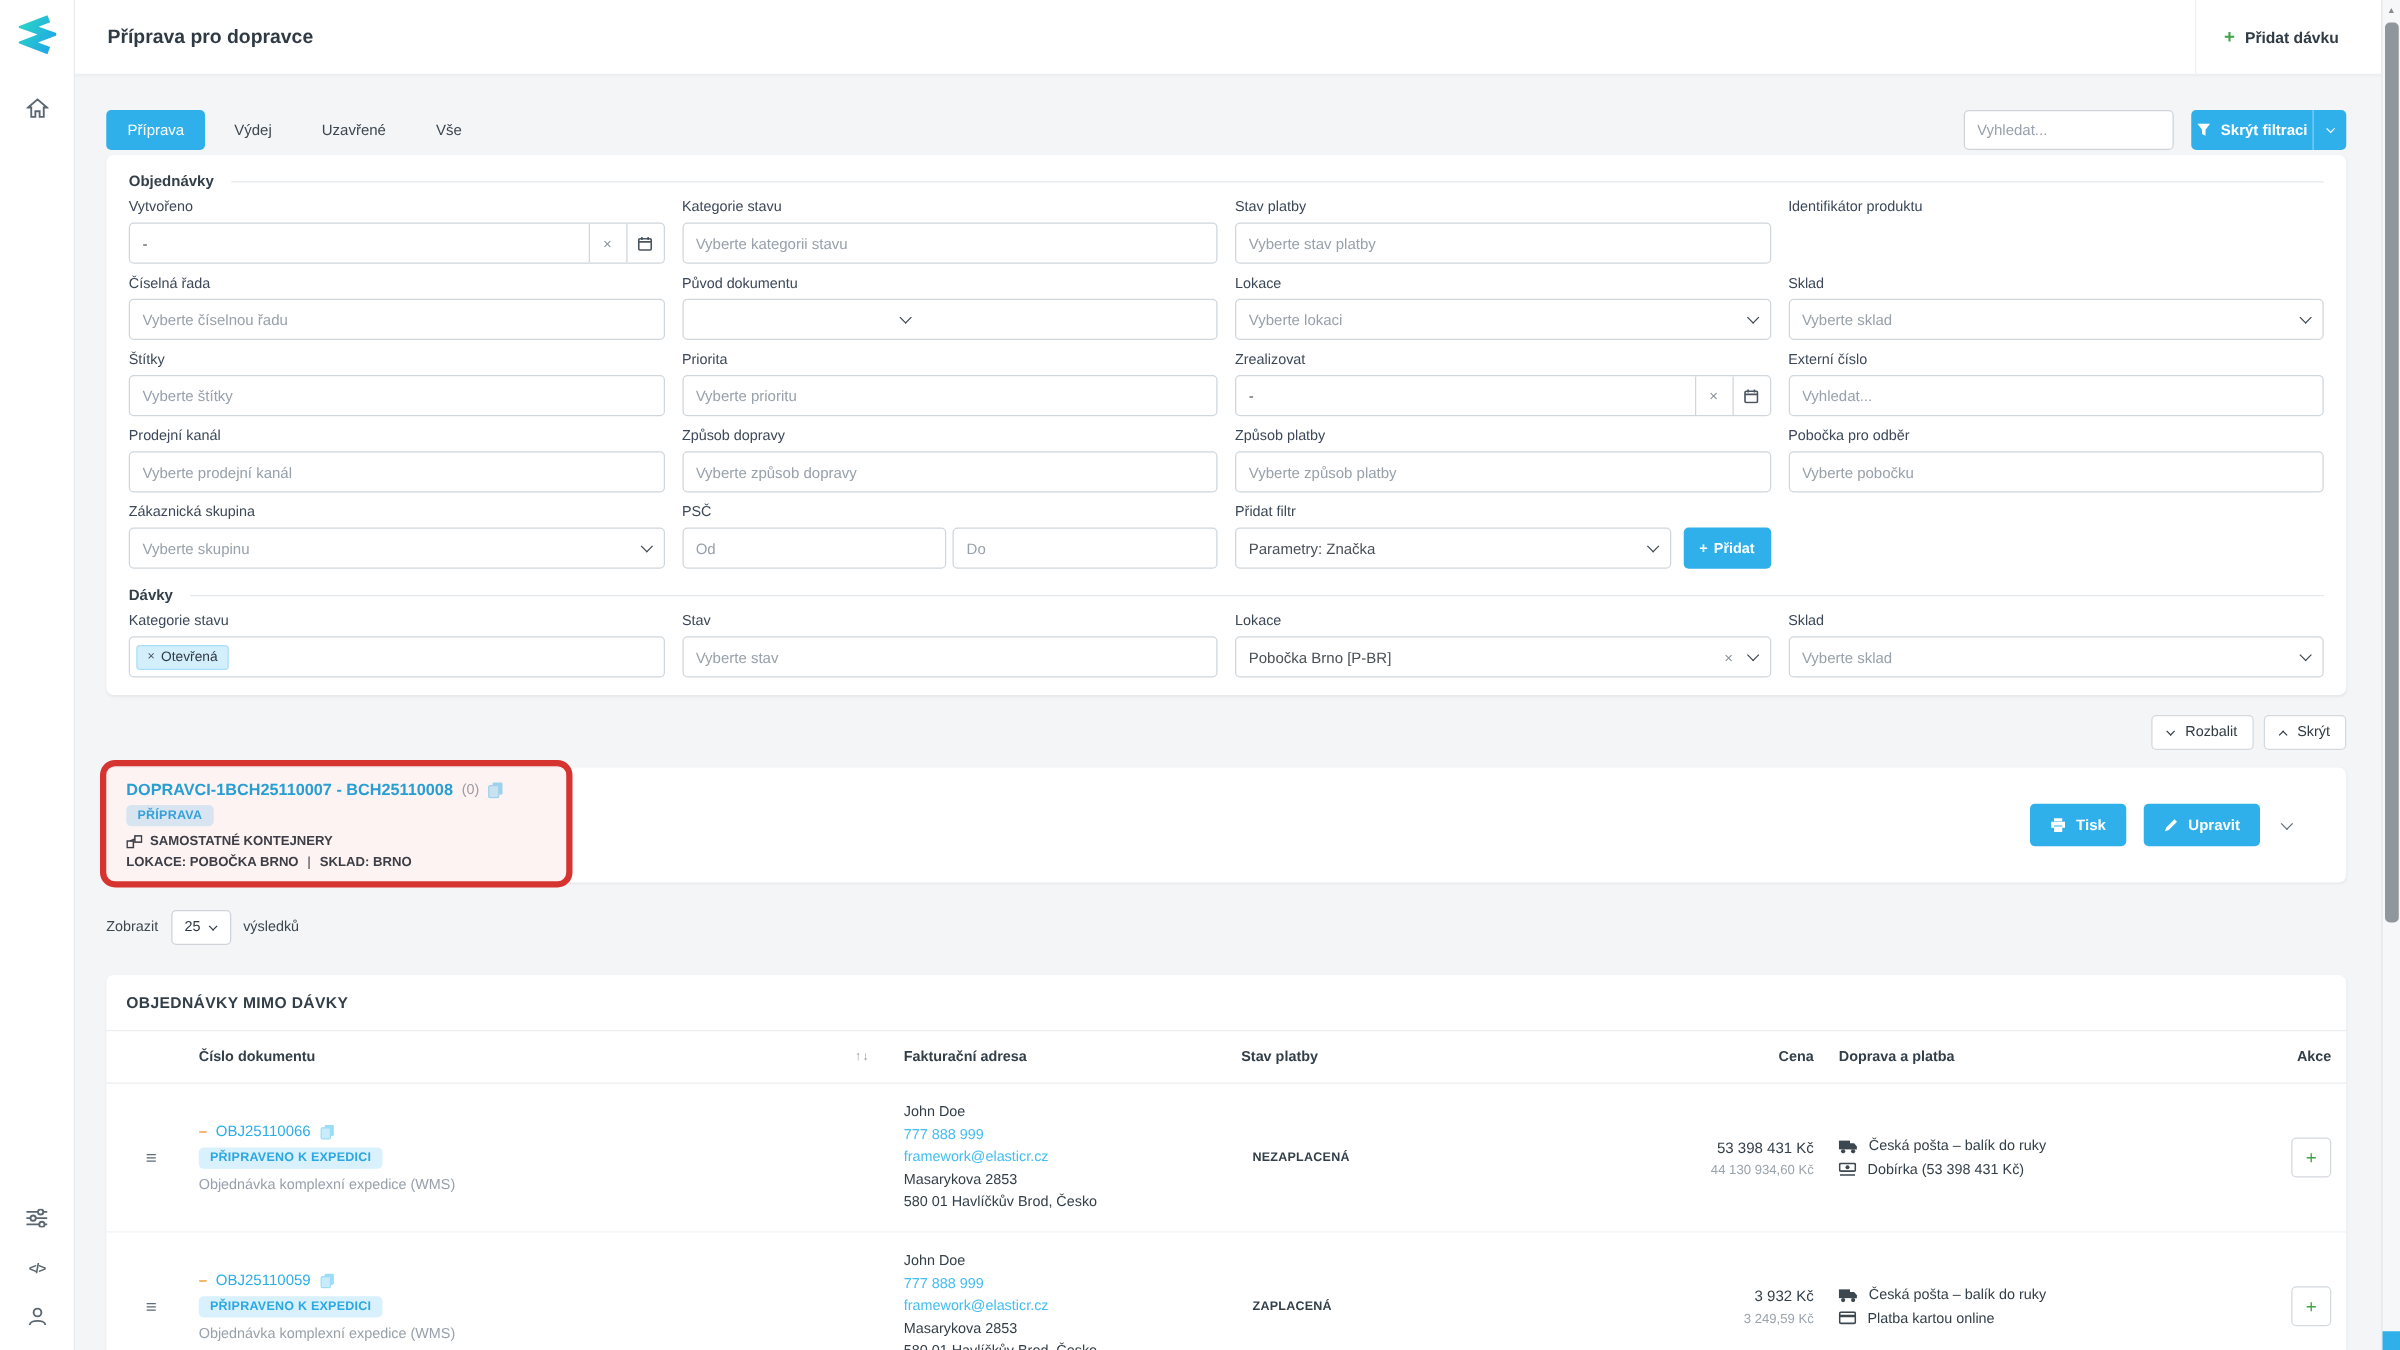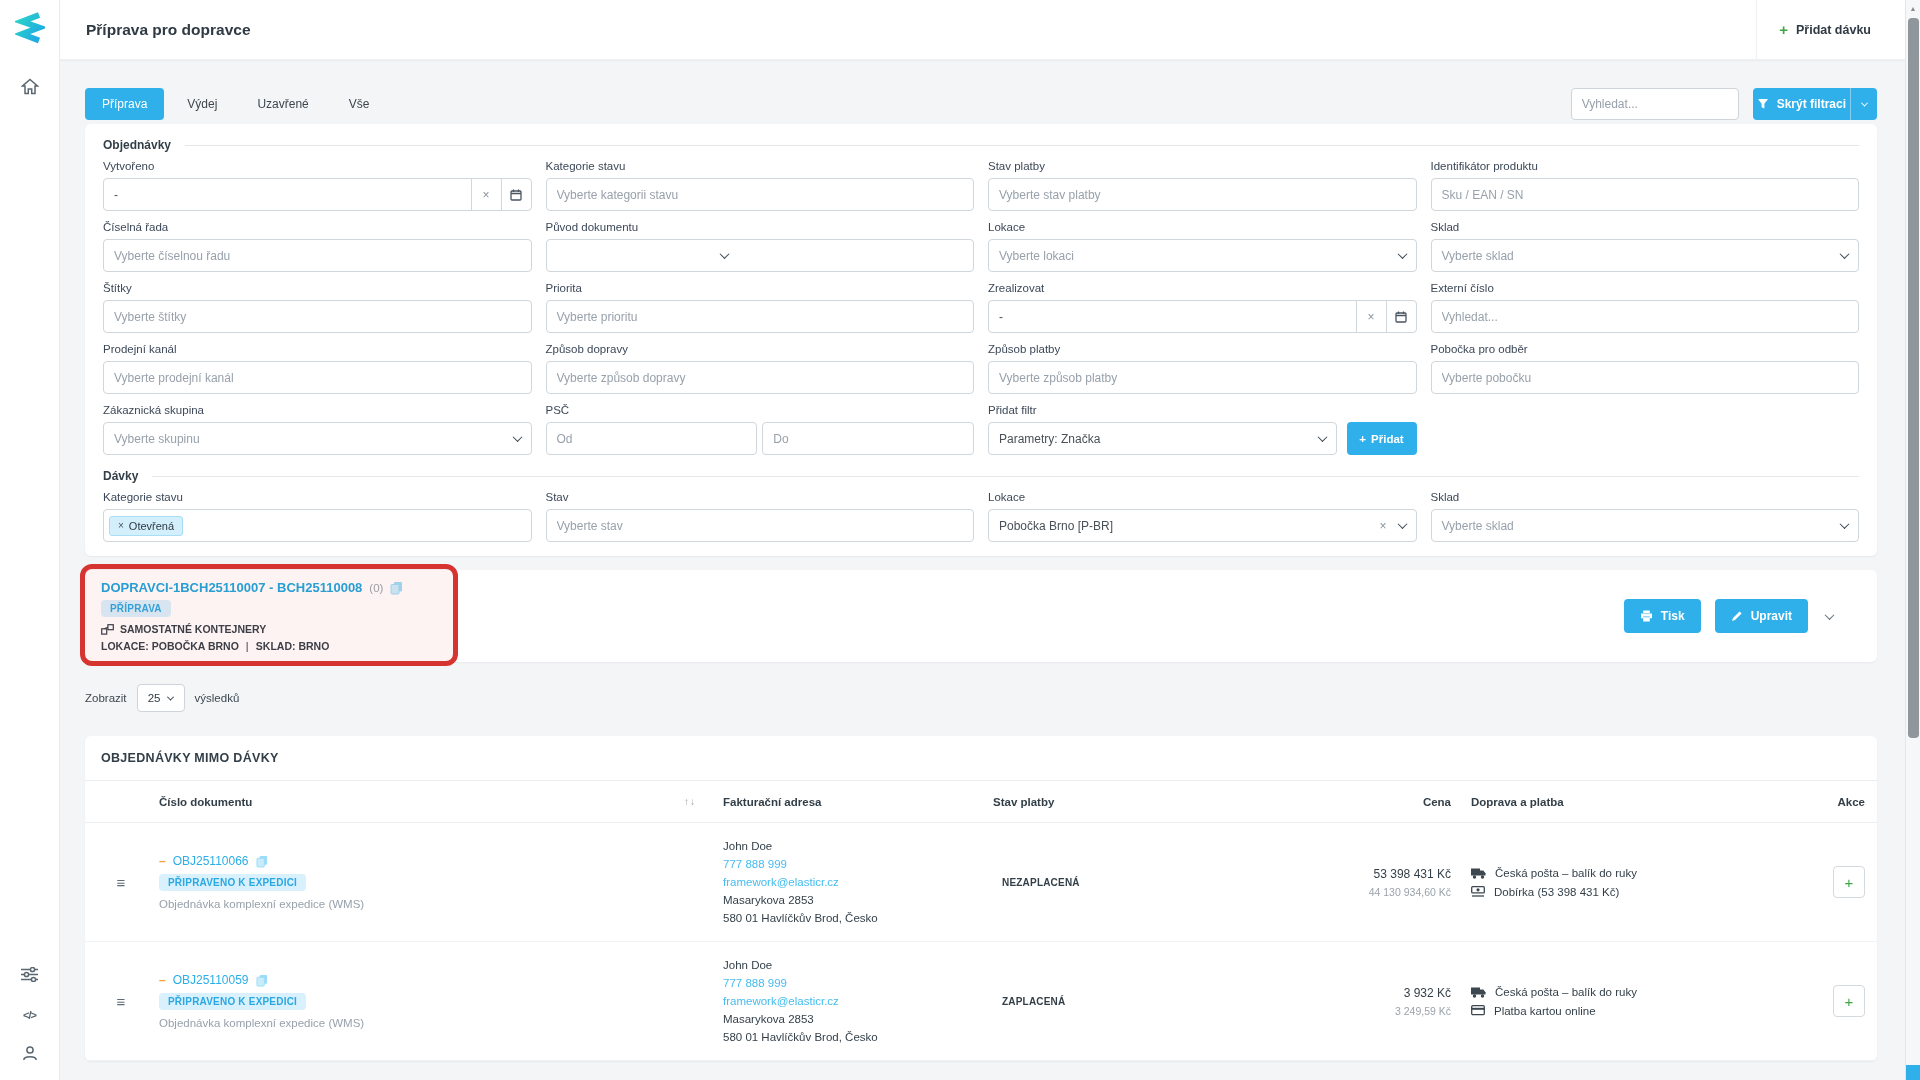--- a/index.html
+++ b/index.html
@@ -245,23 +245,20 @@
 
           <div class="field">
             <div class="flabel">Stav platby</div>
             <div class="control">
                 <input placeholder="Vyberte stav platby" style="">
               </div>
           </div>
 
           <div class="field">
             <div class="flabel">Identifikátor produktu</div>
-            <div class="control">
-                <input placeholder="Sku / EAN / SN" style="">
-              </div>
           </div>
 
           <div class="field">
             <div class="flabel">Číselná řada</div>
             <div class="control">
                 <input placeholder="Vyberte číselnou řadu" style="">
               </div>
           </div>
 
           <div class="field">
@@ -427,20 +424,30 @@
           <div class="field">
             <div class="flabel">Sklad</div>
             <div class="control select">
               <span class="ph">Vyberte sklad</span>
               <span class="cv"></span>
             </div>
           </div>
         </div>
       </div>
 
+      <div class="expand-row">
+        <button class="mini-btn">
+          <span class="cv sm"></span>
+          <span>Rozbalit</span>
+        </button>
+        <button class="mini-btn">
+          <span class="cv sm up"></span>
+          <span>Skrýt</span>
+        </button>
+      </div>
 
       <div class="batch-wrap">
         <div class="red-annotation"></div>
         <div class="batch-card">
           <div>
             <div class="batch-link-row">
               <span class="batch-link">DOPRAVCI-1BCH25110007 - BCH25110008</span>
               <span class="batch-count">(0)</span>
               <span class="copy-ic">
                 <svg width="13" height="14" viewBox="0 0 13 14">

